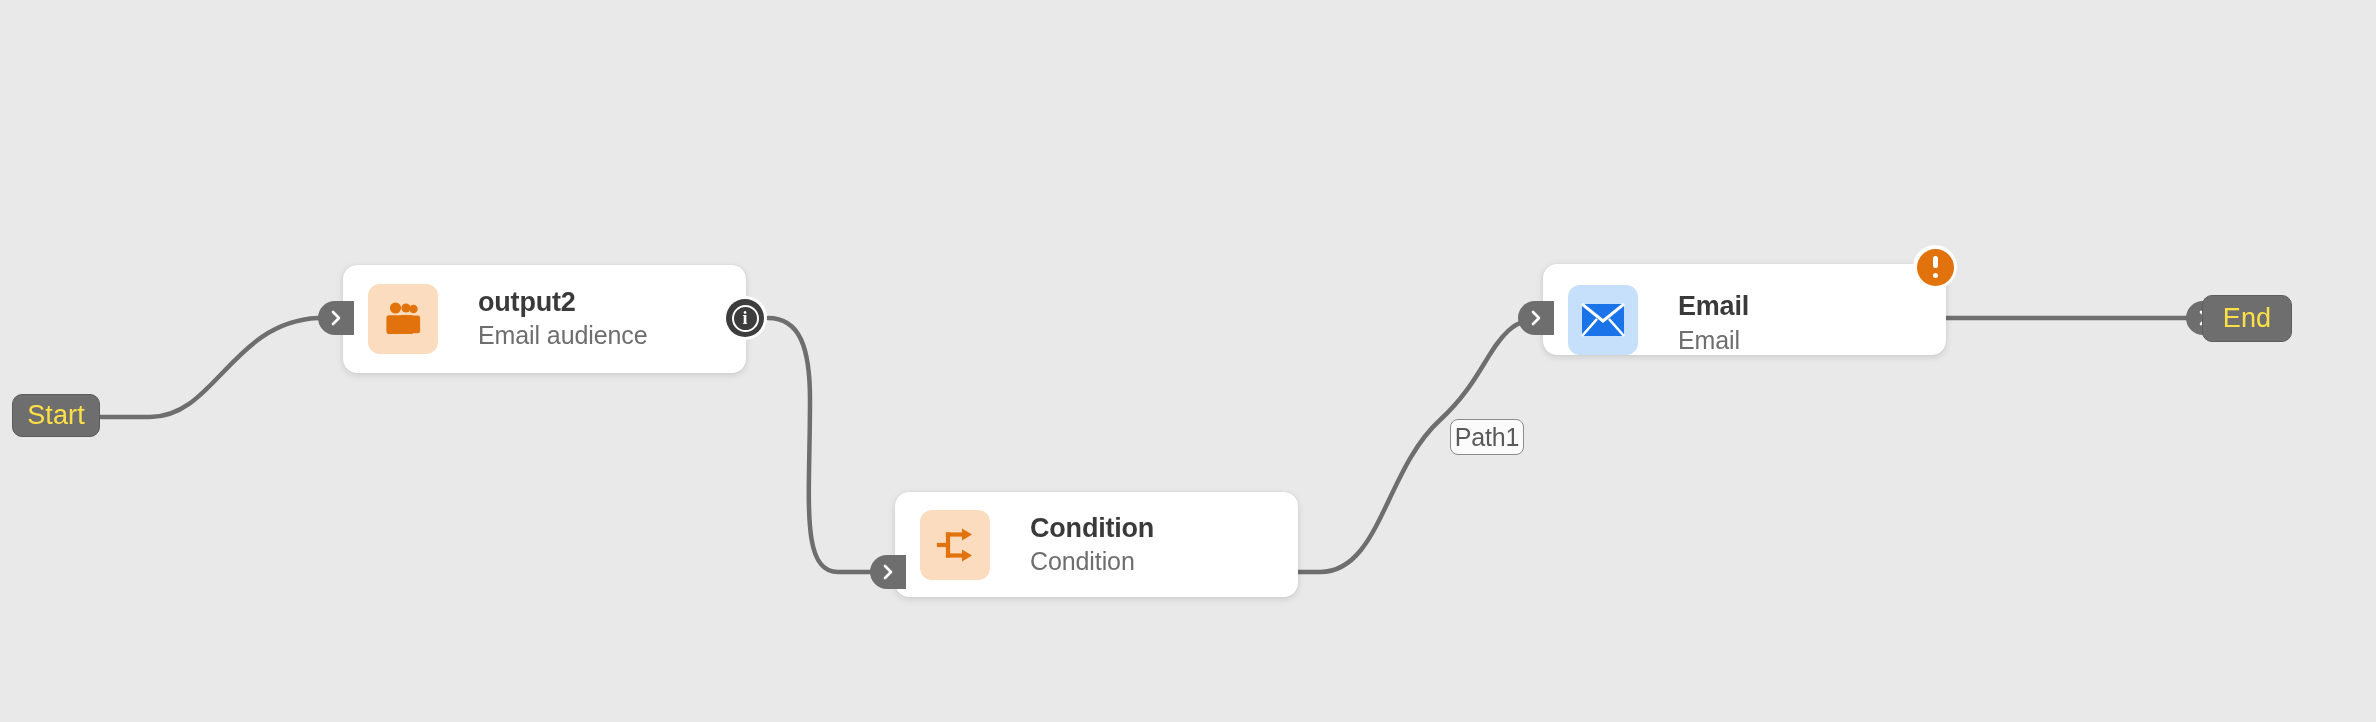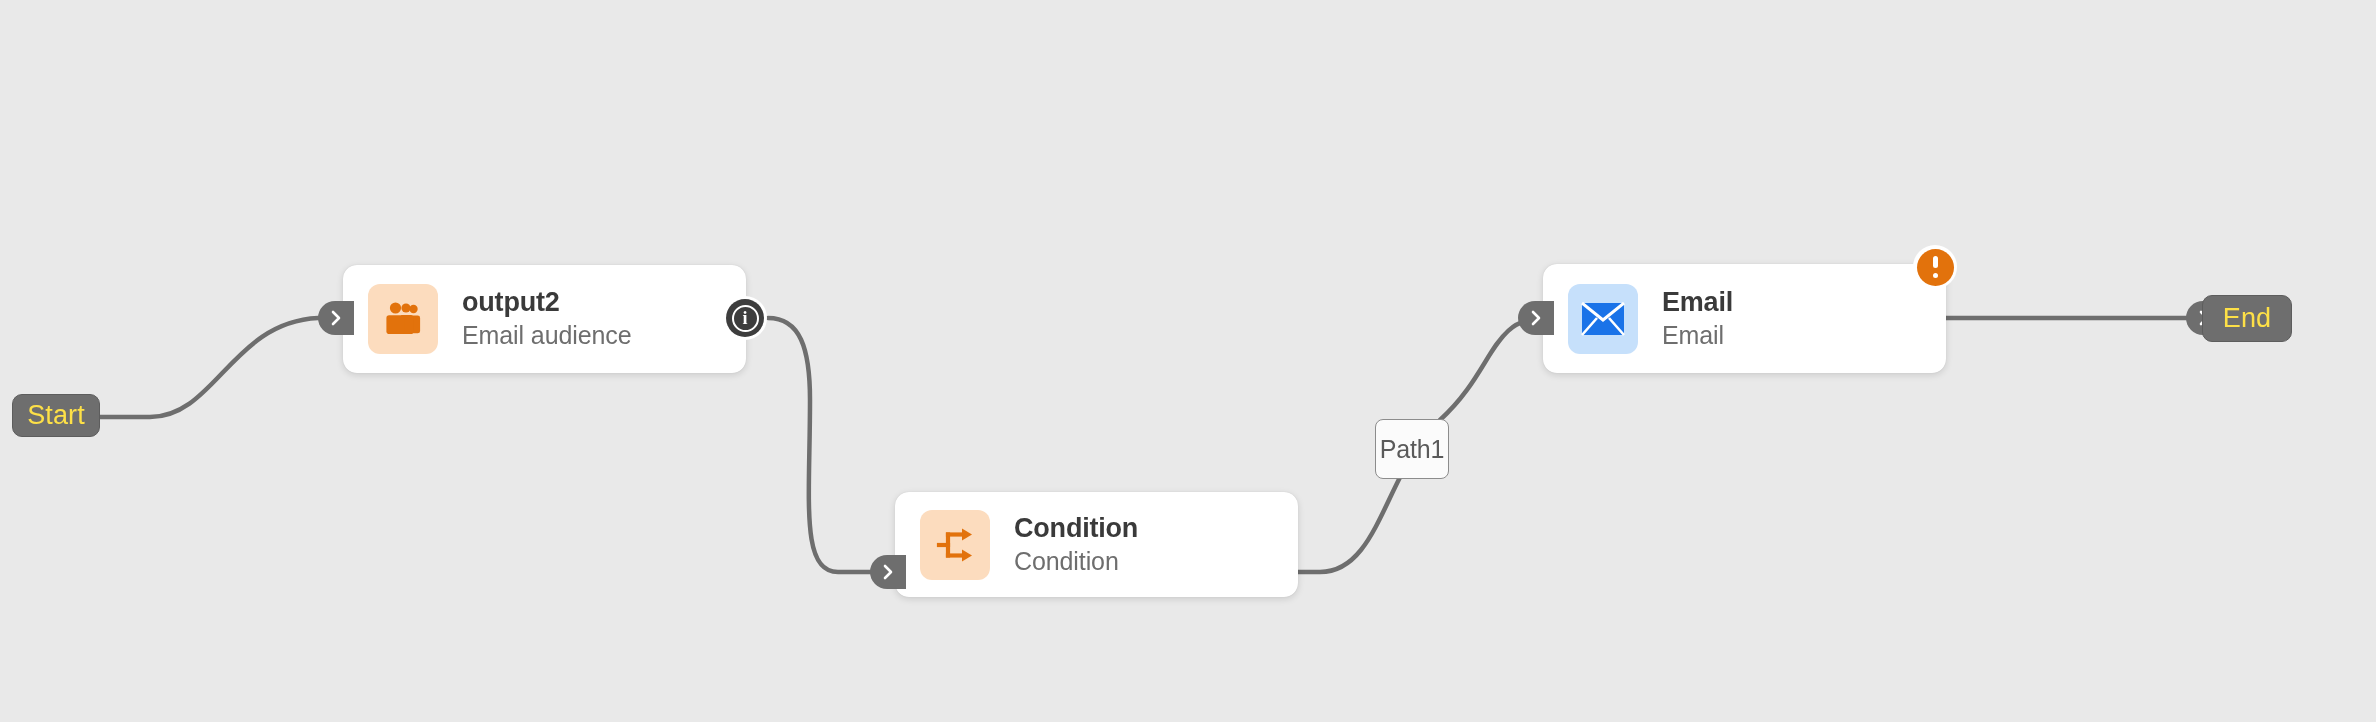--- a/index.html
+++ b/index.html
@@ -59,21 +59,21 @@
     border-radius: 12px;
     margin-left: 25px;
     flex: 0 0 auto;
     display: flex;
     align-items: center;
     justify-content: center;
   }
   .node-icon.peach { background: #fcdcbe; }
   .node-icon.bluebg { background: #c6e0fb; }
   .node-text {
-    margin-left: 24px;
+    margin-left: 40px;
     display: flex;
     flex-direction: column;
     justify-content: center;
   }
   .node-title {
     font-size: 27px;
     font-weight: bold;
     color: #3a3a3a;
     line-height: 1.12;
     letter-spacing: -0.2px;
@@ -273,25 +273,25 @@
       <div class="node-sub">Condition</div>
     </div>
   </div>
 
   <div class="port" style="left:870px; top:555px; border-radius:17px 0 0 17px;">
     <svg width="14" height="18" viewBox="0 0 14 18" aria-hidden="true">
       <polyline points="4,3 10,9 4,15" fill="none" stroke="#ffffff" stroke-width="2.6" stroke-linecap="round" stroke-linejoin="round"></polyline>
     </svg>
   </div>
 
-  <div class="path-label" style="left:1375px; top:419px; width:74px; height:60px;">
+  <div class="path-label" style="left:1450px; top:419px; width:74px; height:36px;">
     <span>Path1</span>
   </div>
 
-  <div class="node" style="left:1543px; top:264px; width:403px; height:109px;">
+  <div class="node" style="left:1543px; top:264px; width:403px; height:91px;align-items:flex-end;">
     <div class="node-icon bluebg">
       <svg width="44" height="34" viewBox="0 0 44 34" aria-hidden="true">
         <rect x="1" y="1" width="42" height="32" fill="#1a73e8"></rect>
         <path d="M 1 1 L 22 18 L 43 1" fill="none" stroke="#ffffff" stroke-width="3"></path>
         <path d="M 1 33 L 16 16 M 43 33 L 28 16" fill="none" stroke="#ffffff" stroke-width="2.6"></path>
       </svg>
     </div>
     <div class="node-text">
       <div class="node-title">Email</div>
       <div class="node-sub">Email</div>

